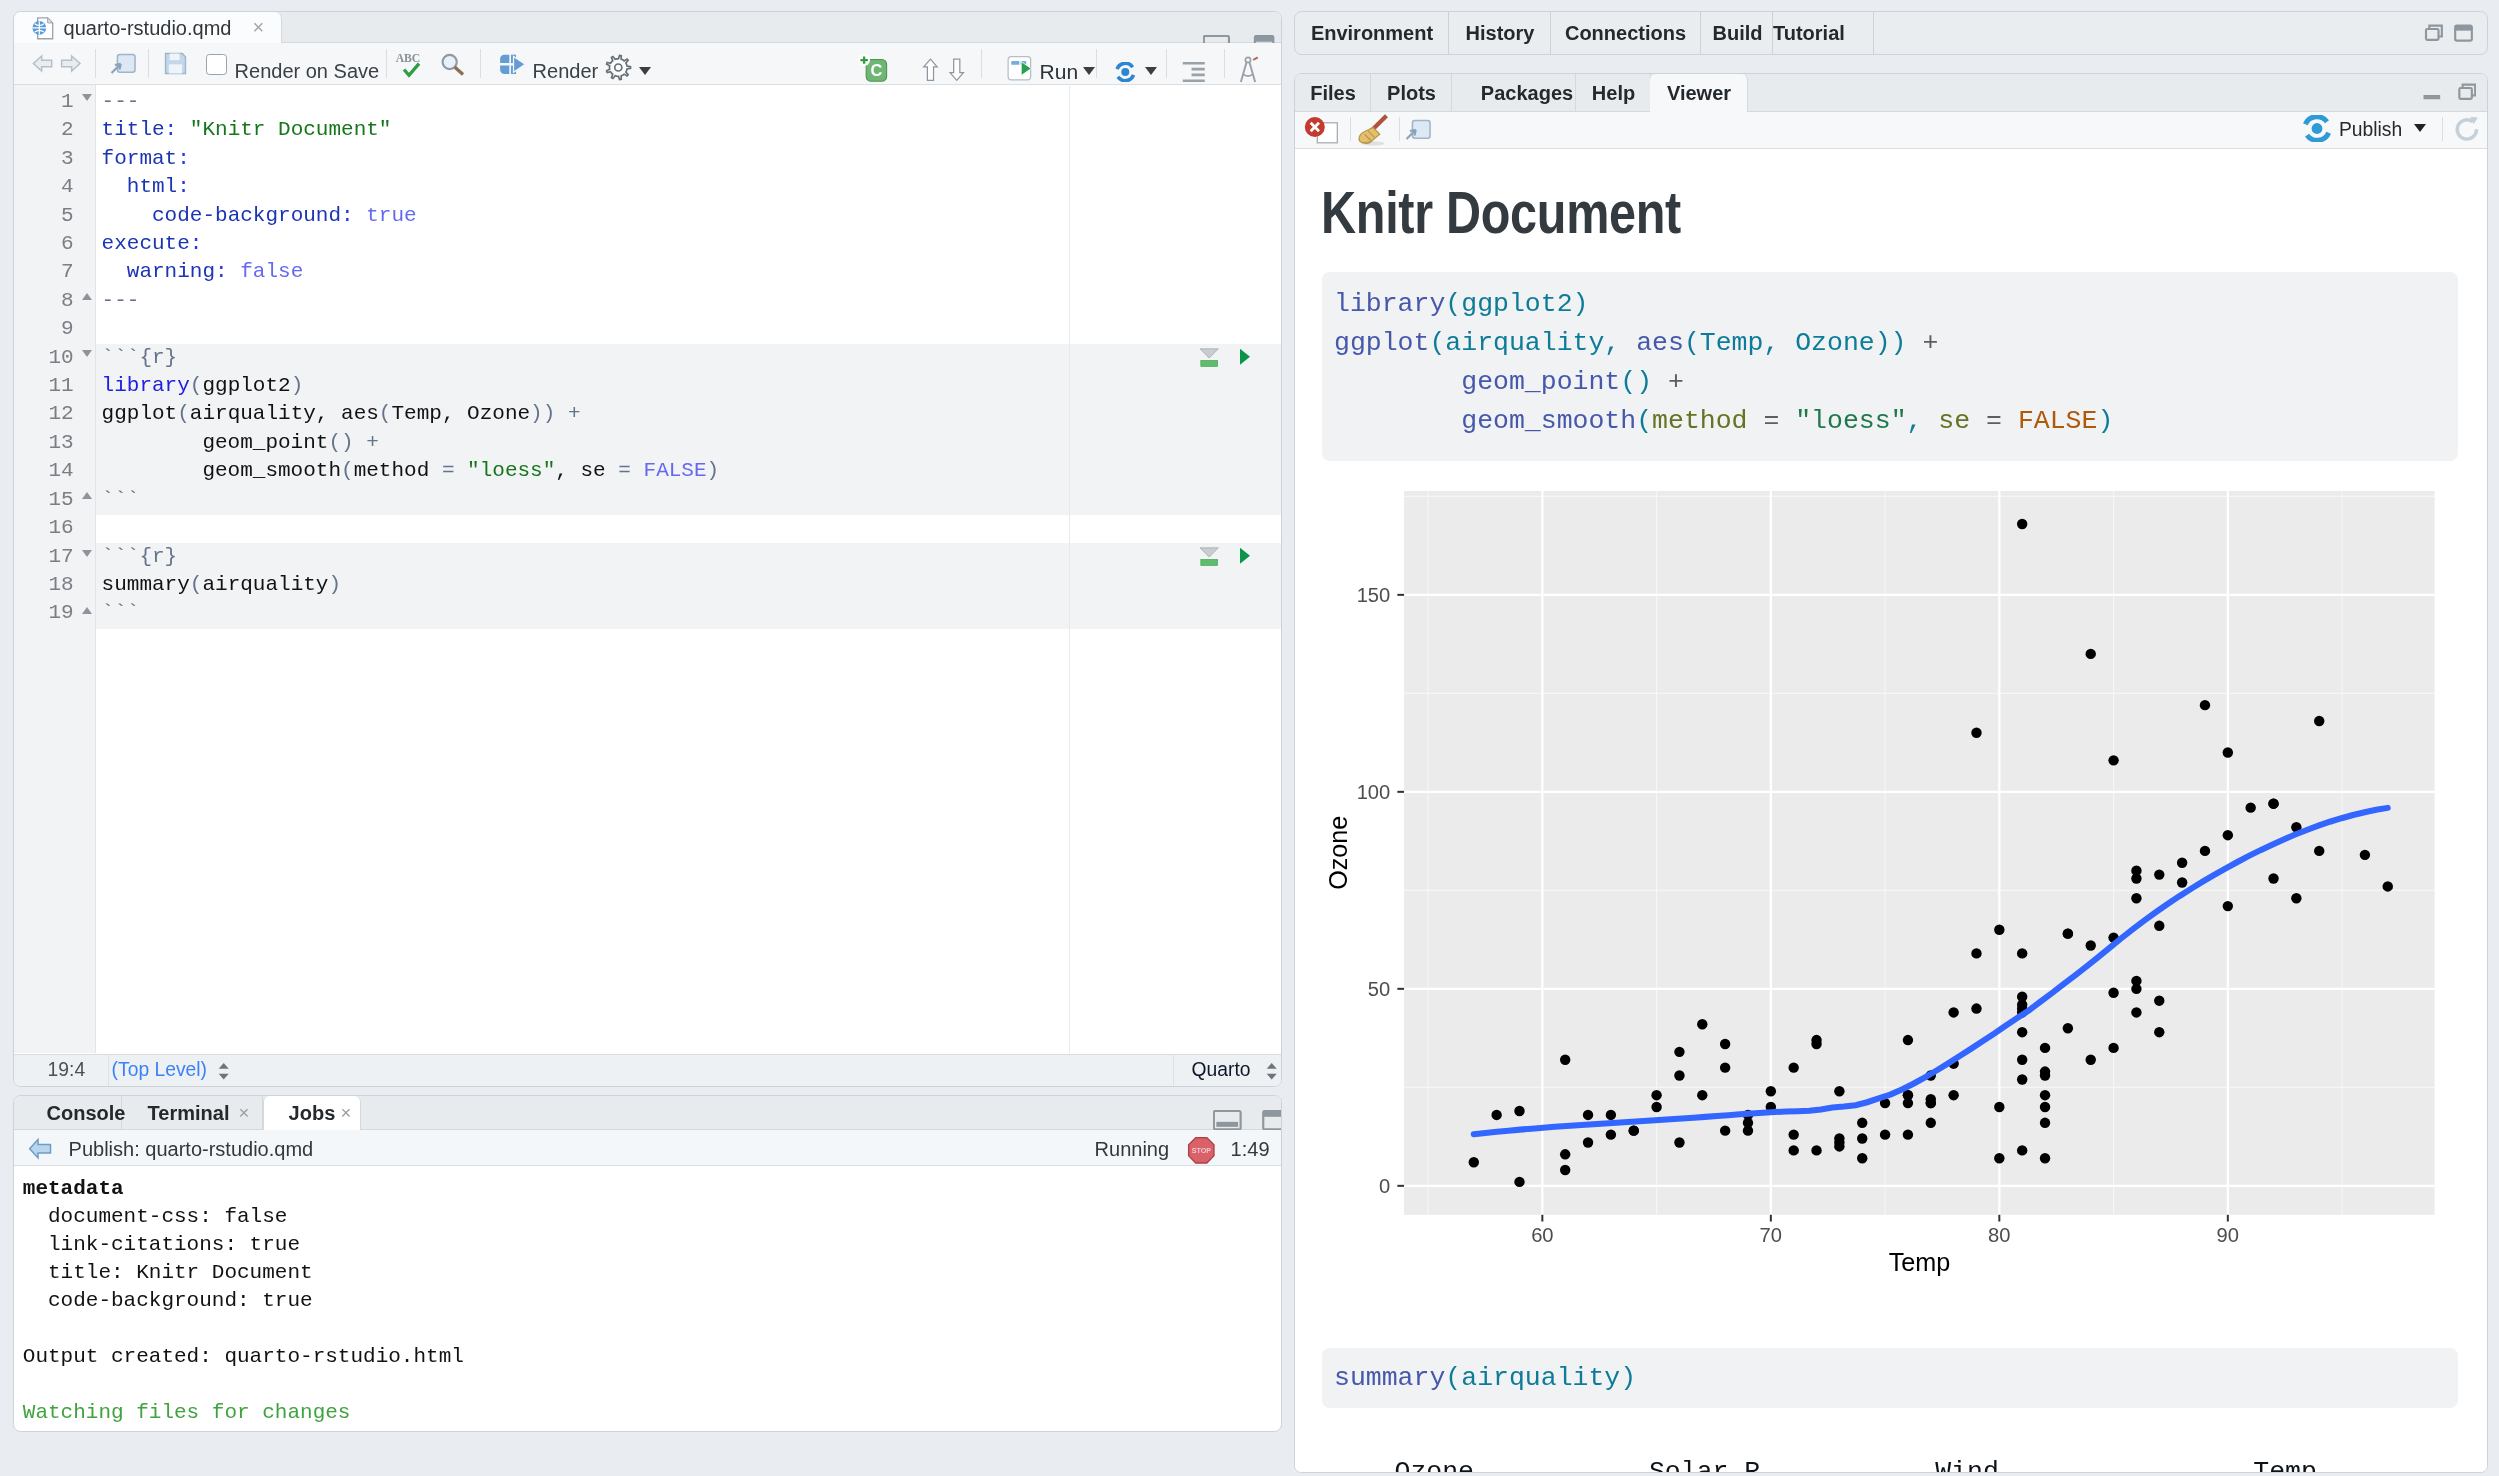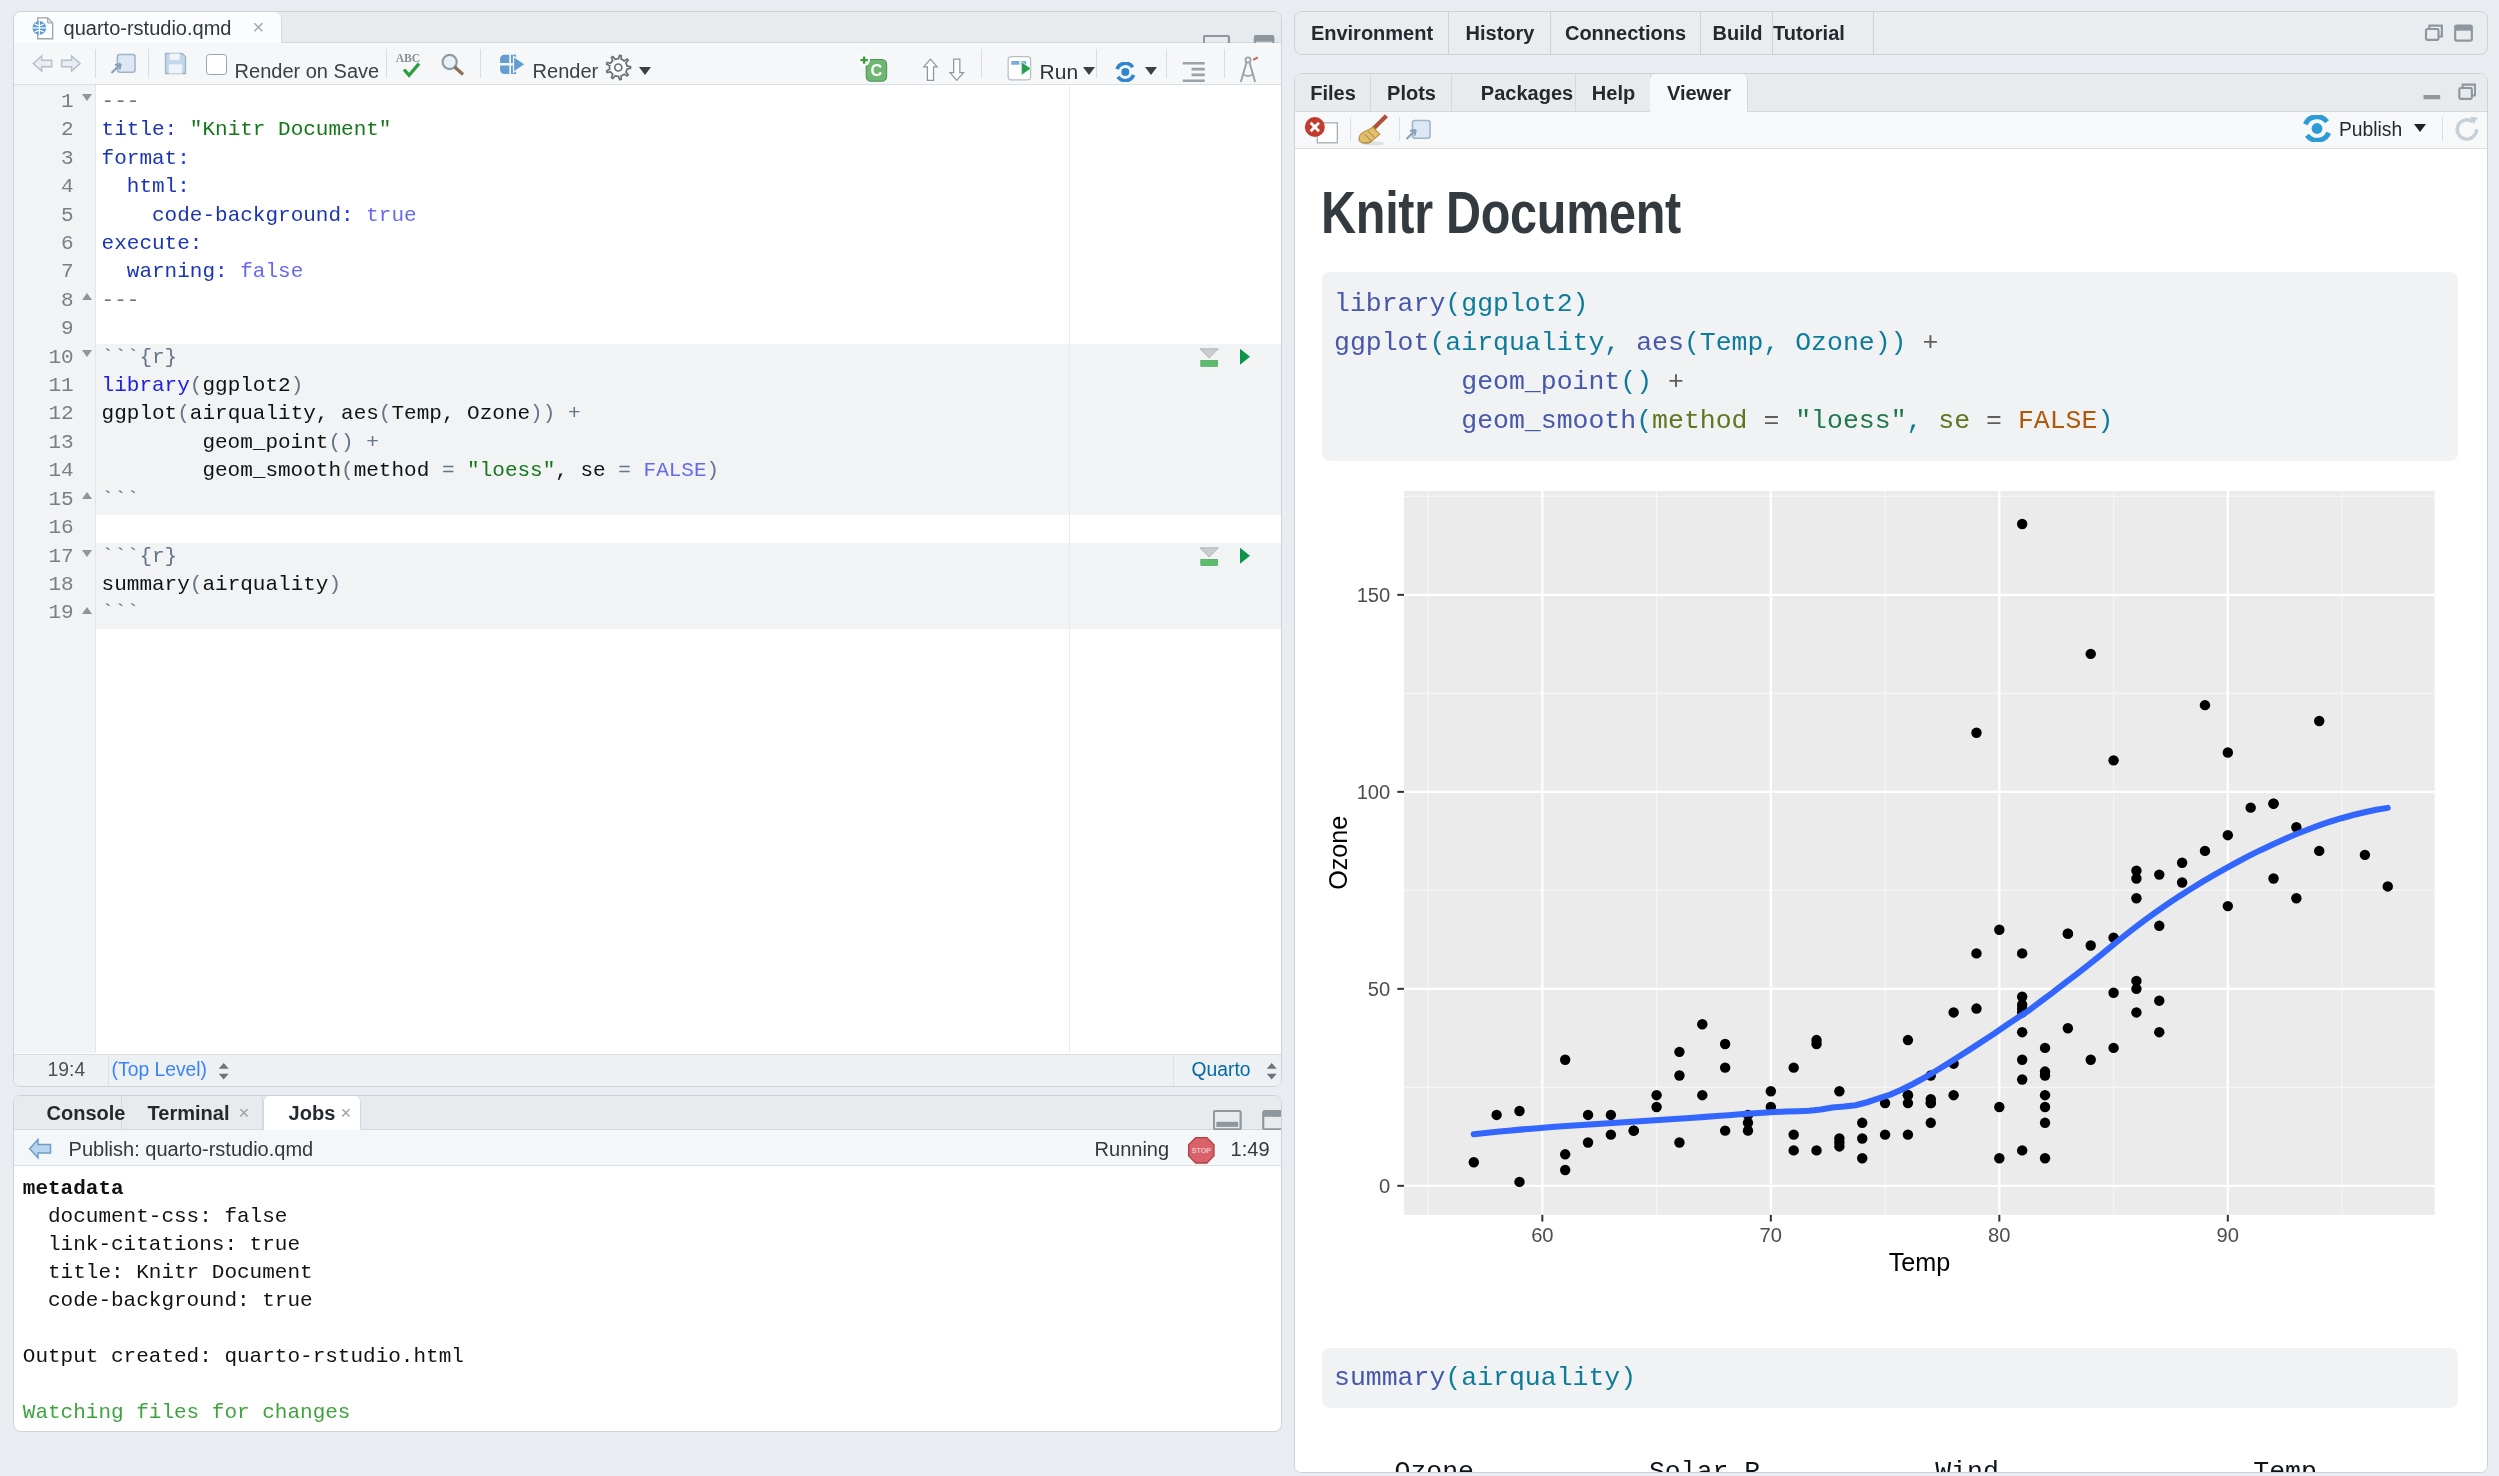--- a/index.html
+++ b/index.html
@@ -171,21 +171,21 @@
 <path d="M50 1 L62 10.5 L50 20 Z" fill="#0a9648"></path>
 </svg>
 <div class="abs" style="left:0;top:1042px;width:1267px;height:33px;background:#eef1f4;border-top:0.8px solid #d8dde2"></div>
 <div class="abs" style="left:34px;top:1047px;font-size:19.3px;color:#4a5056">19:4</div>
 <div class="abs" style="left:94px;top:1042px;width:0.8px;height:32px;background:#dde1e5"></div>
 <div class="abs" style="left:1159px;top:1042px;width:0.8px;height:32px;background:#dde1e5"></div>
 <div class="abs" style="left:98px;top:1047px;font-size:19.3px;color:#3b82f6">(Top Level)</div>
 <svg class="abs" style="left:203px;top:1050px" width="13.4" height="18.5" viewBox="0 0 16 22">
         <path d="M8 1 L14 8 L2 8 Z M8 21 L14 14 L2 14 Z" fill="#6d757c"></path>
       </svg>
-<div class="abs" style="left:1178px;top:1047px;font-size:19.3px;color:#0369a1">Quarto</div>
+<div class="abs" style="left:1178px;top:1047px;font-size:19.3px;color:#0f172a">Quarto</div>
 <svg class="abs" style="left:1251px;top:1050px" width="13.4" height="18.5" viewBox="0 0 16 22">
         <path d="M8 1 L14 8 L2 8 Z M8 21 L14 14 L2 14 Z" fill="#6d757c"></path>
       </svg>
 </div>
 <div class="pane" style="left:12.6px;top:1095px;width:1269px;height:337px">
 <div class="abs" style="left:0;top:0;width:1269px;height:34px;background:#e7ebee;border-bottom:0.8px solid #d4d9dd"></div>
 <div class="abs" style="left:7.6px;top:0;width:101px;height:34px;border-right:0.8px solid #d4d9dd"></div>
 <div class="tabtxt abs" style="left:33px;top:5.9px">Console</div>
 <div class="abs" style="left:108px;top:0;width:141px;height:34px;border-right:0.8px solid #d4d9dd"></div>
 <div class="tabtxt abs" style="left:134px;top:5.9px">Terminal</div>

